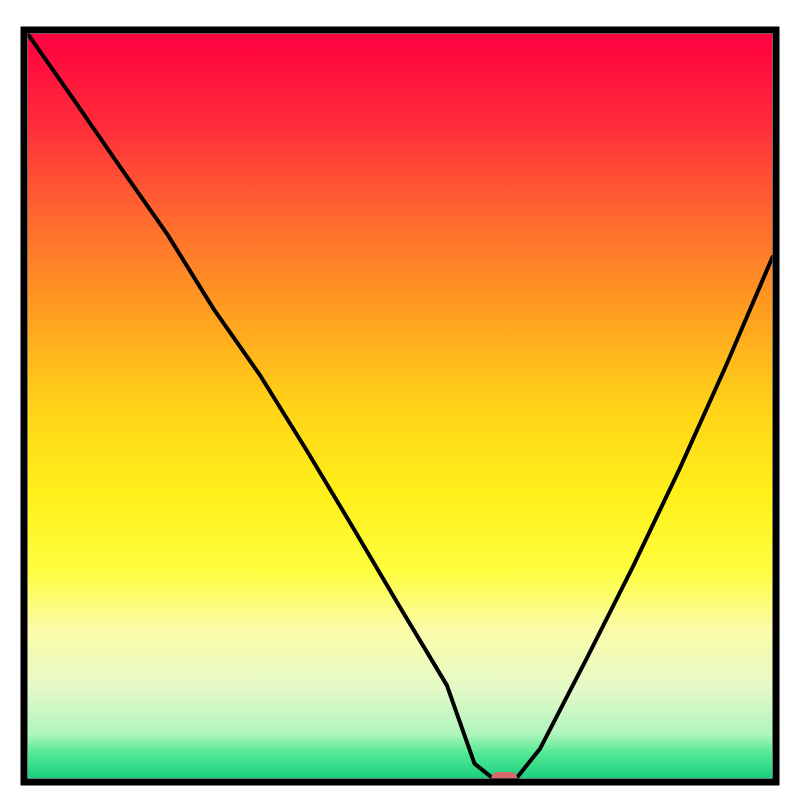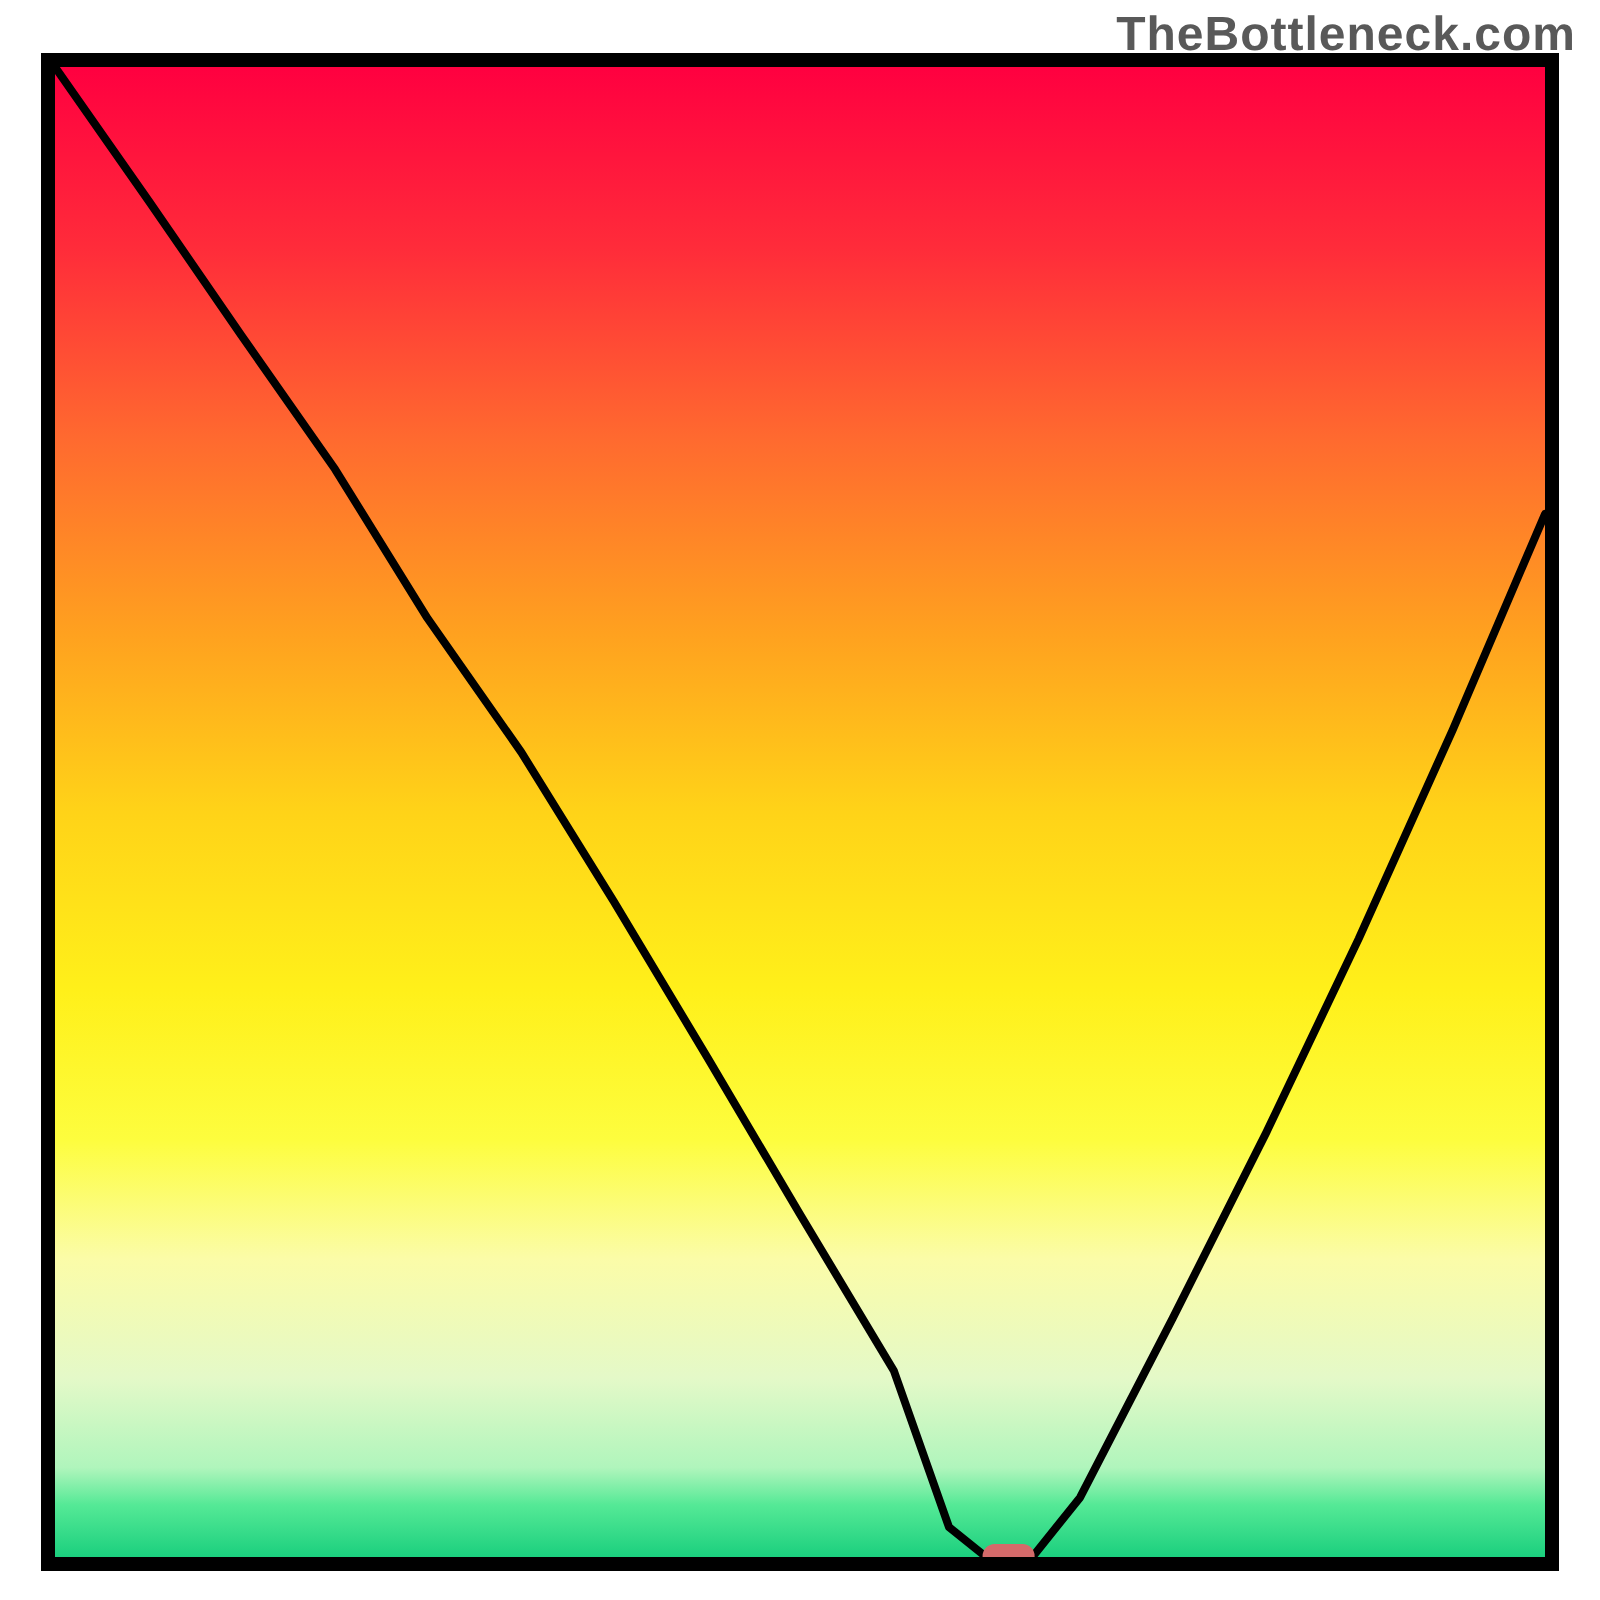--- a/index.html
+++ b/index.html
@@ -30,21 +30,20 @@
     display: block;
     position: absolute;
     top: 0;
     left: 0;
   }
 </style>
 </head>
 <body>
 
 <div class="chart-container">
-  <div class="watermark">TheBottleneck.com</div>
   <svg id="chart-svg" width="800" height="800" viewBox="0 0 800 800">
     <defs>
       <linearGradient id="bg-grad" x1="0" y1="0" x2="0" y2="1">
           <stop offset="0%" stop-color="#ff0040"></stop>
           <stop offset="12%" stop-color="#ff2b3a"></stop>
           <stop offset="25%" stop-color="#ff6a2f"></stop>
           <stop offset="38%" stop-color="#ffa11f"></stop>
           <stop offset="50%" stop-color="#ffd318"></stop>
           <stop offset="62%" stop-color="#fff01a"></stop>
           <stop offset="72%" stop-color="#fdfd3e"></stop>

